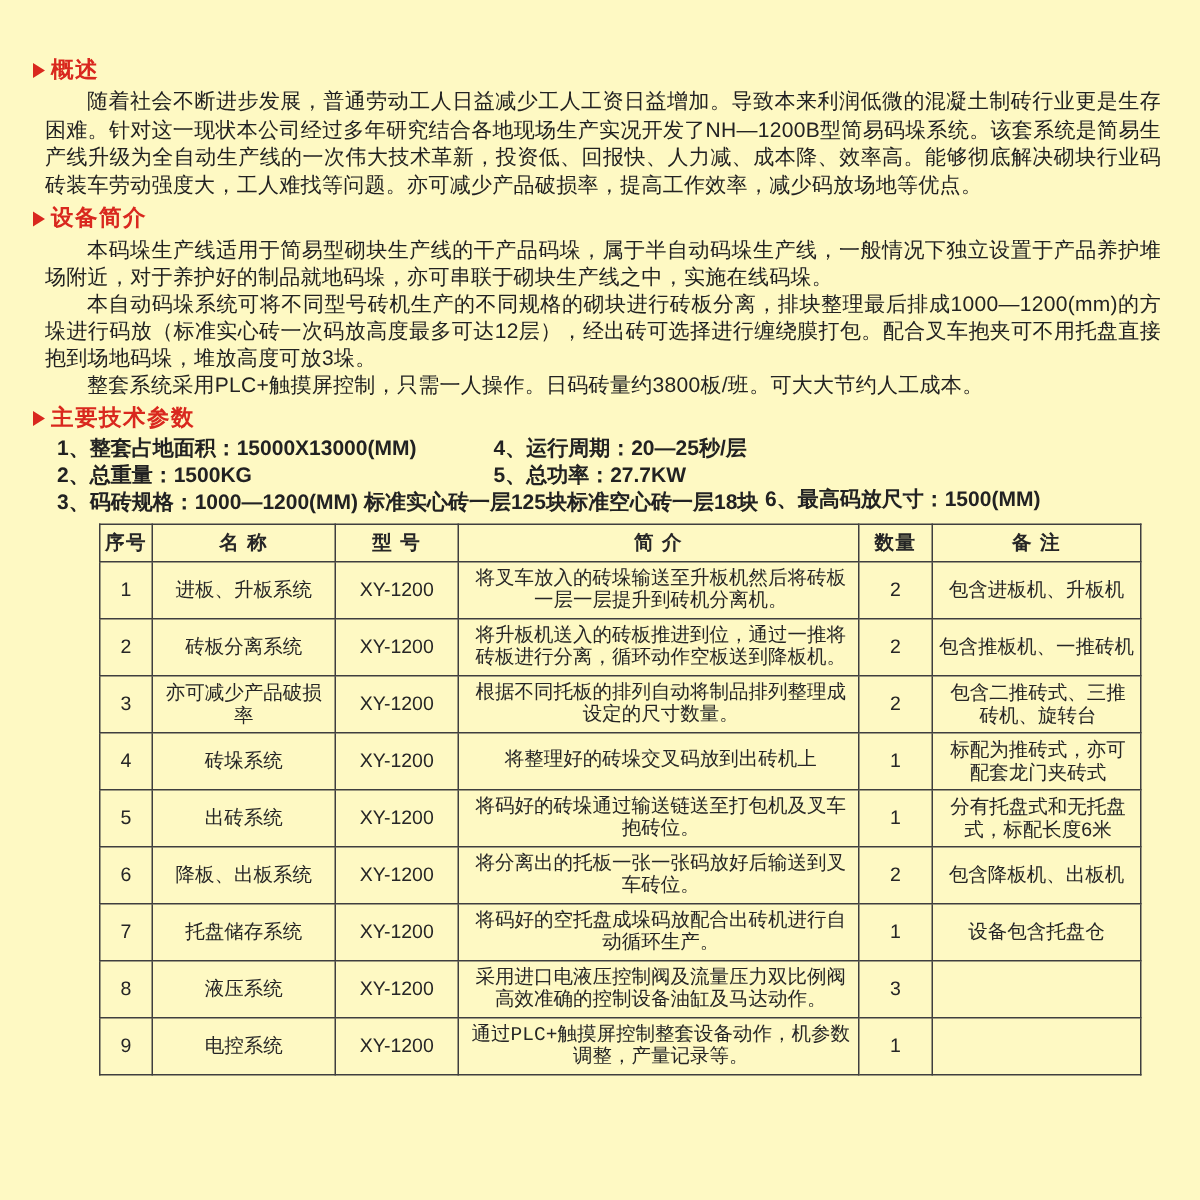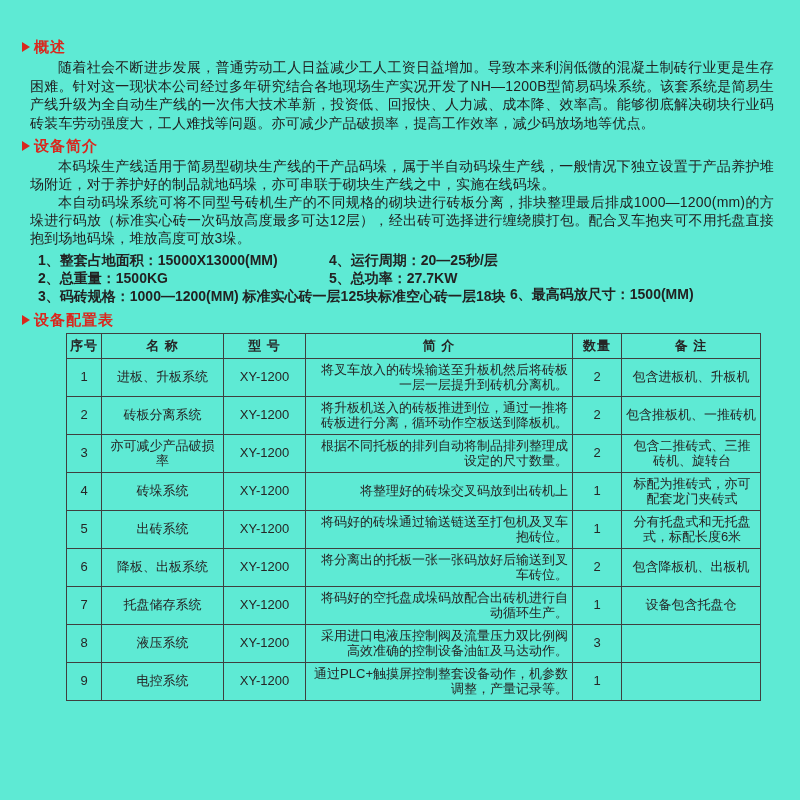--- a/index.html
+++ b/index.html
@@ -1,17 +1,17 @@
 <!DOCTYPE html>
 <html><head>
 <meta charset="utf-8">
 <style>
   html,body{margin:0;padding:0;background:#ffffff;}
   .page{
-    position:relative;width:800px;height:800px;background:#5eead4;overflow:hidden;
+    position:relative;width:800px;height:800px;background:#fef9c3;overflow:hidden;
     font-family:"Liberation Sans",sans-serif;color:#1f1f1f;box-sizing:border-box;
     padding:38px 26px 0 30px;
   }
   
   .sec-title{display:flex;align-items:center;margin:0 0 3px -8px;}
   .tri{width:0;height:0;border-left:8px solid #d9281e;border-top:5px solid transparent;
        border-bottom:5px solid transparent;margin-right:4px;flex:0 0 auto;}
   .sec-title h2{margin:0;font-size:15px;line-height:17px;font-weight:bold;color:#d9281e;letter-spacing:1px;}
   
   .para{margin:0;font-size:14px;line-height:18.5px;font-weight:400;text-align:justify;
@@ -22,21 +22,21 @@
   .param-line{position:relative;height:18px;font-size:14px;font-weight:600;color:#222;margin-left:8px;}
   .param-line .c2{position:absolute;left:291px;top:0;}
   .param-line .c3{position:absolute;left:472px;top:16px;}
   
   table.cfg{border-collapse:collapse;table-layout:fixed;width:694px;margin:5px 0 0 36px;}
   table.cfg th,table.cfg td{
     border:1px solid #3f3f3f;font-size:13px;line-height:15.5px;color:#262626;
     padding:3px 4px;text-align:center;vertical-align:middle;word-break:break-all;
   }
   table.cfg th{font-weight:bold;padding:4px 2px;letter-spacing:1px;}
-  table.cfg td.desc{text-align:right;padding-left:7px;padding-right:4px;}
+  table.cfg td.desc{text-align:center;padding-left:7px;padding-right:4px;font-family:Liberation Mono, monospace;}
   table.cfg td.left{text-align:center;padding-left:6px;}
   col.c-no{width:35px;}col.c-name{width:122px;}col.c-model{width:82px;}
   col.c-desc{width:267px;}col.c-qty{width:49px;}col.c-note{width:139px;}
 </style>
 </head>
 <body>
 
 <div class="page">
 
   <div class="sec sec-overview">
@@ -47,42 +47,43 @@
     <p class="para">随着社会不断进步发展，普通劳动工人日益减少工人工资日益增加。导致本来利润低微的混凝土制砖行业更是生存困难。针对这一现状本公司经过多年研究结合各地现场生产实况开发了NH—1200B型简易码垛系统。该套系统是简易生产线升级为全自动生产线的一次伟大技术革新，投资低、回报快、人力减、成本降、效率高。能够彻底解决砌块行业码砖装车劳动强度大，工人难找等问题。亦可减少产品破损率，提高工作效率，减少码放场地等优点。</p>
   </div>
 
   <div class="sec sec-intro">
     <div class="sec-title">
       <span class="tri"></span>
       <h2>设备简介</h2>
     </div>
     <p class="para">本码垛生产线适用于简易型砌块生产线的干产品码垛，属于半自动码垛生产线，一般情况下独立设置于产品养护堆场附近，对于养护好的制品就地码垛，亦可串联于砌块生产线之中，实施在线码垛。</p>
     <p class="para">本自动码垛系统可将不同型号砖机生产的不同规格的砌块进行砖板分离，排块整理最后排成1000—1200(mm)的方垛进行码放（标准实心砖一次码放高度最多可达12层），经出砖可选择进行缠绕膜打包。配合叉车抱夹可不用托盘直接抱到场地码垛，堆放高度可放3垛。</p>
+    <p class="para">整套系统采用PLC+触摸屏控制，只需一人操作。日码砖量约3800板/班。可大大节约人工成本。</p>
   </div>
 
   <div class="sec sec-params">
+    <div class="sec-title">
+      <span class="tri"></span>
+      <h2>主要技术参数</h2>
+    </div>
     <div class="param-line">
       <span>1、整套占地面积：15000X13000(MM)</span>
       <span class="c2">4、运行周期：20—25秒/层</span>
     </div>
     <div class="param-line">
       <span>2、总重量：1500KG</span>
       <span class="c2">5、总功率：27.7KW</span>
       <span class="c3">6、最高码放尺寸：1500(MM)</span>
     </div>
     <div class="param-line">
       <span>3、码砖规格：1000—1200(MM) 标准实心砖一层125块标准空心砖一层18块</span>
     </div>
   </div>
 
   <div class="sec sec-table">
-    <div class="sec-title">
-      <span class="tri"></span>
-      <h2>设备配置表</h2>
-    </div>
     <table class="cfg">
       <colgroup>
         <col class="c-no">
           <col class="c-name">
           <col class="c-model">
         <col class="c-desc">
           <col class="c-qty">
           <col class="c-note">
       </colgroup>
       <thead>

